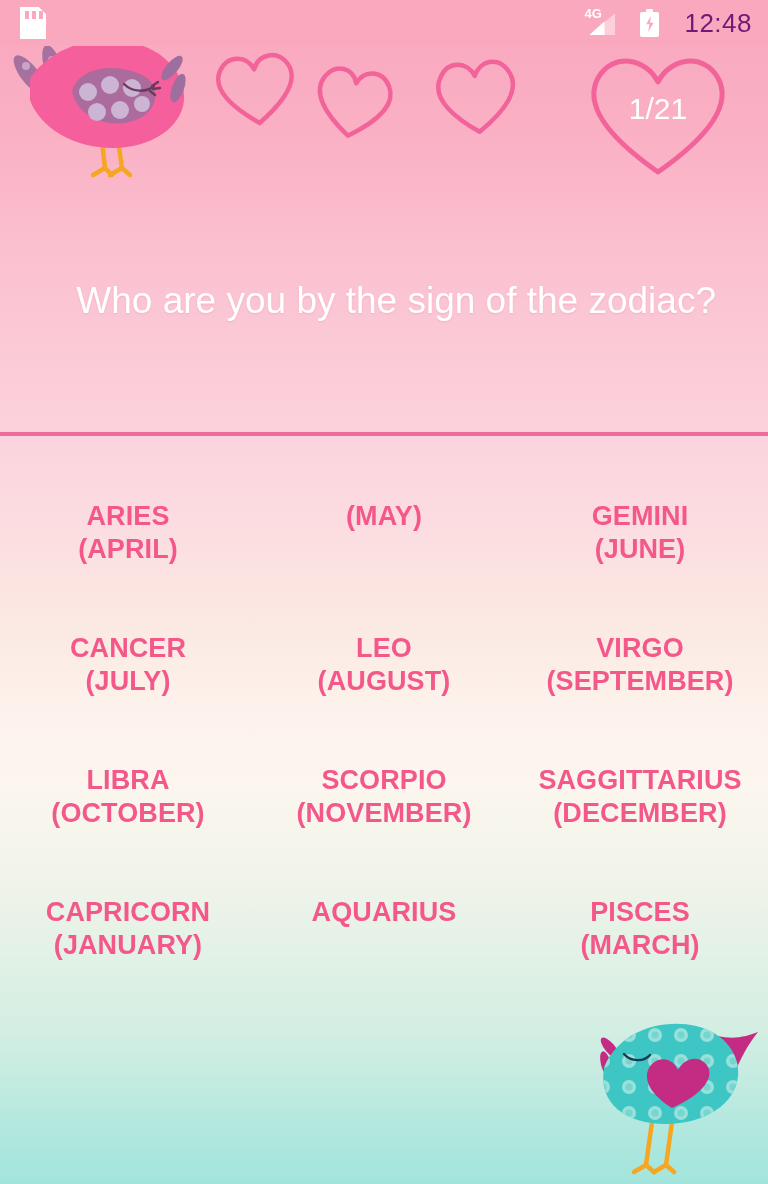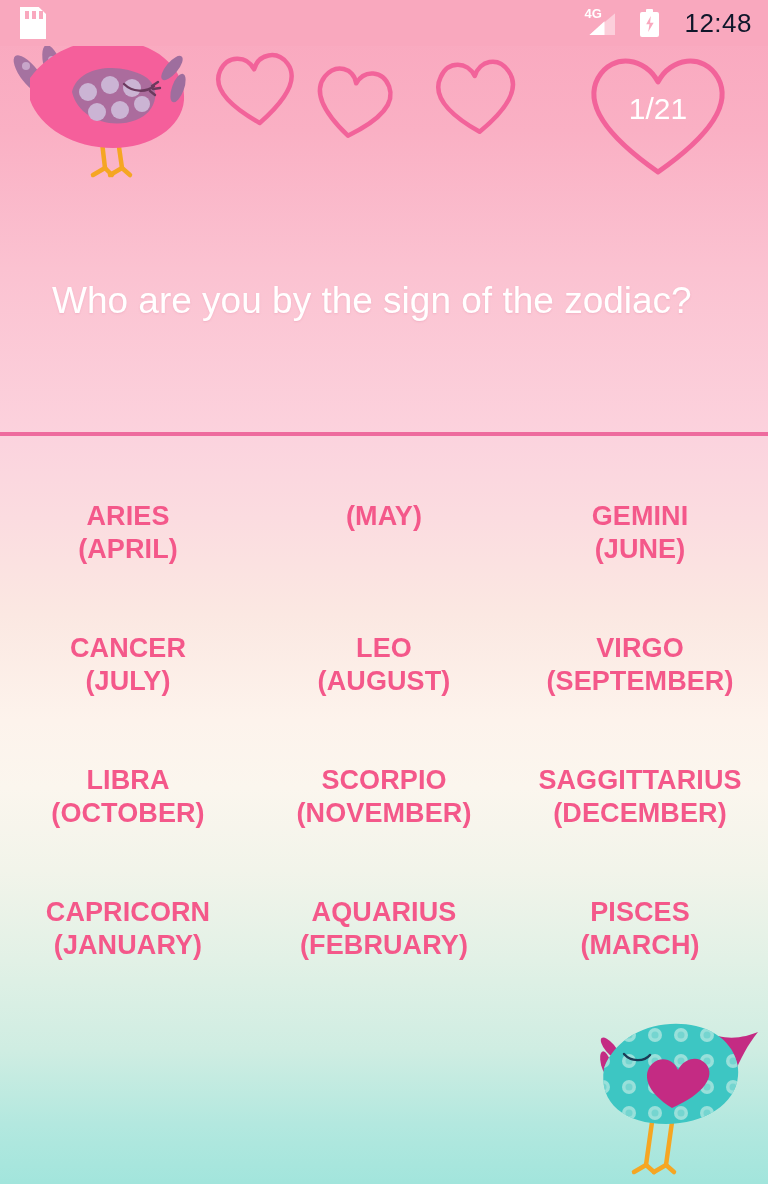--- a/index.html
+++ b/index.html
@@ -53,36 +53,36 @@
   .batt .nub{
     position:absolute; left:6px; top:0; width:7px; height:4px;
     background:#ffffff; border-radius:1px 1px 0 0;
   }
   .batt .bolt{
     position:absolute; left:4px; top:7px; width:11px; height:16px;
     background:#F9A8BE;
     clip-path: polygon(58% 0, 16% 52%, 46% 52%, 34% 100%, 84% 42%, 52% 42%);
   }
   #clock{
-    color:#0f172a; font-size:26px; font-weight:500; letter-spacing:0.5px;
+    color:#701a75; font-size:26px; font-weight:500; letter-spacing:0.5px;
     line-height:1;
   }
 
   
   #header{
     position:absolute; top:0; left:0; width:768px; height:434px;
     background:linear-gradient(180deg,#F9A7BE 0%, #FAB0C4 30%, #FBC2D1 62%, #FCD2DD 100%);
     overflow:hidden; z-index:10;
   }
   #header-deco{ position:absolute; top:0; left:0; width:768px; height:230px; }
 
   
   #question{
     position:absolute; top:275px; left:0; width:768px;
-    text-align:left; color:#ffffff;
+    text-align:right; color:#ffffff;
     font-size:37px; line-height:52px; font-weight:400;
     padding:0 52px; z-index:20;
     text-shadow:0 1px 2px rgba(220,120,150,0.25);
   }
   #divider{
     position:absolute; top:432px; left:0; width:768px; height:4px;
     background:#EE6B9E; z-index:25;
   }
 
   
@@ -265,21 +265,20 @@
       <span class="opt-name">SAGGITTARIUS</span>
       <span class="opt-month">(DECEMBER)</span>
     </div>
 
     <div class="option">
       <span class="opt-name">CAPRICORN</span>
       <span class="opt-month">(JANUARY)</span>
     </div>
     <div class="option">
       <span class="opt-name">AQUARIUS</span>
-      <span class="opt-month">(FEBRUARY)</span>
     </div>
     <div class="option">
       <span class="opt-name">PISCES</span>
       <span class="opt-month">(MARCH)</span>
     </div>
   </div>
 
   <svg id="bottom-bird" viewBox="0 0 196 184" xmlns="http://www.w3.org/2000/svg">
     <defs>
       <pattern id="dots" width="26" height="26" patternUnits="userSpaceOnUse">

